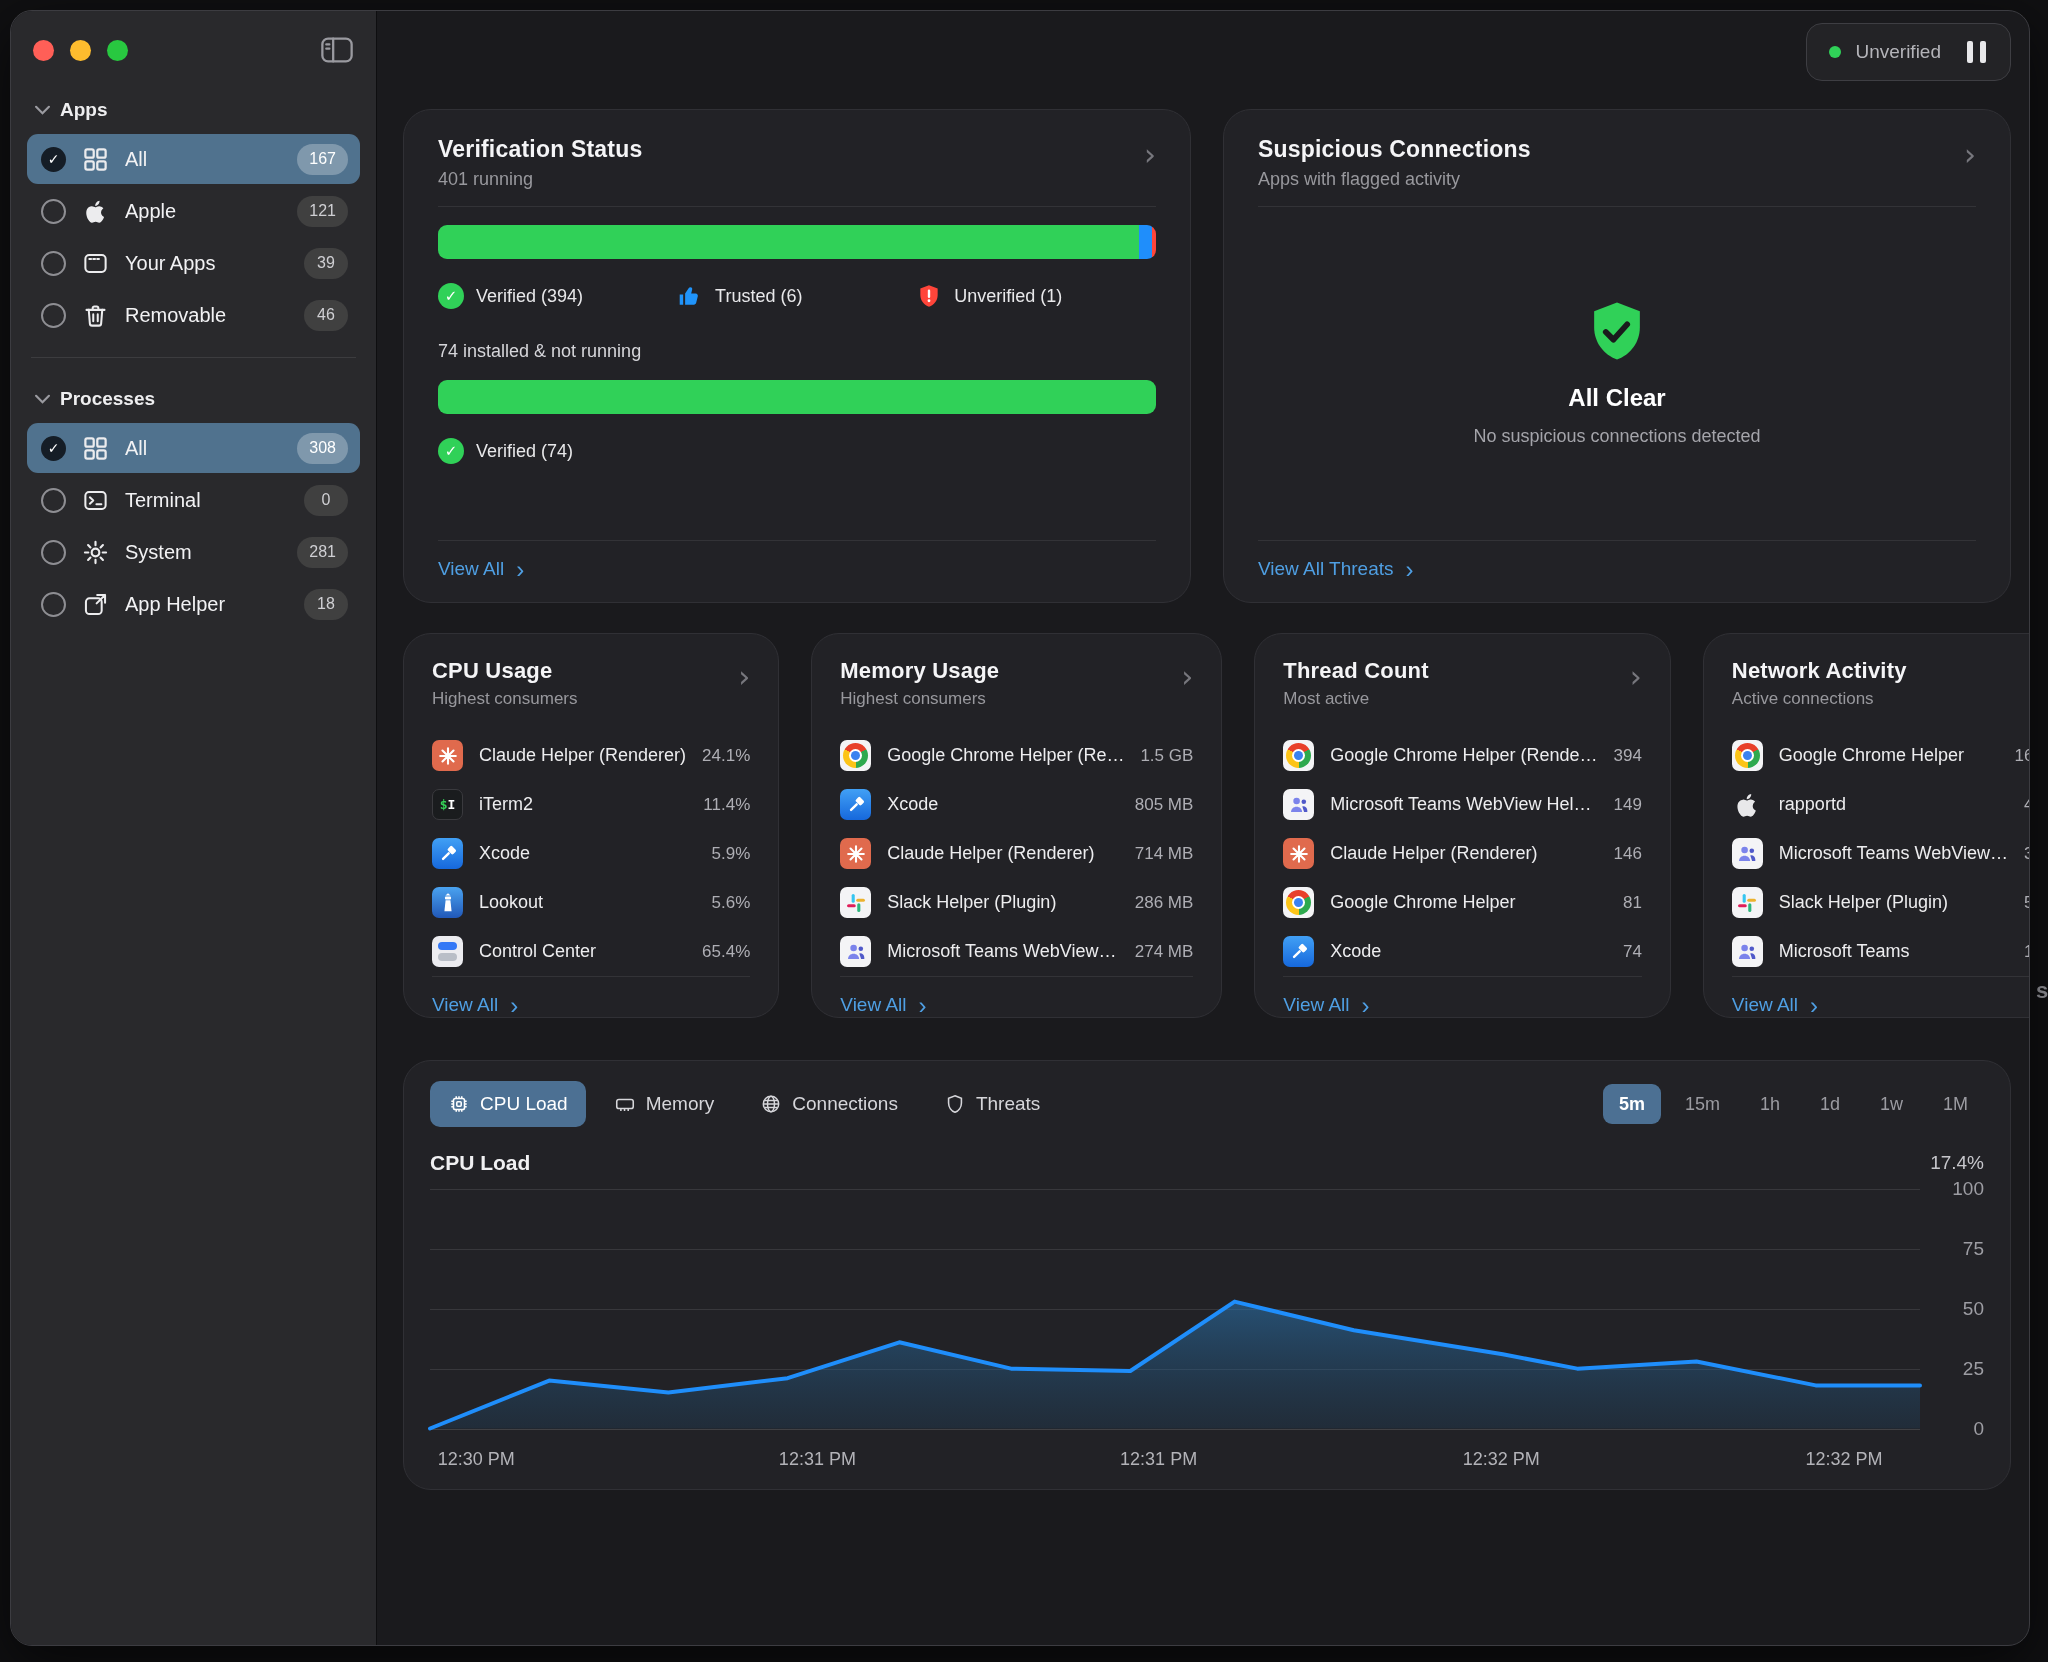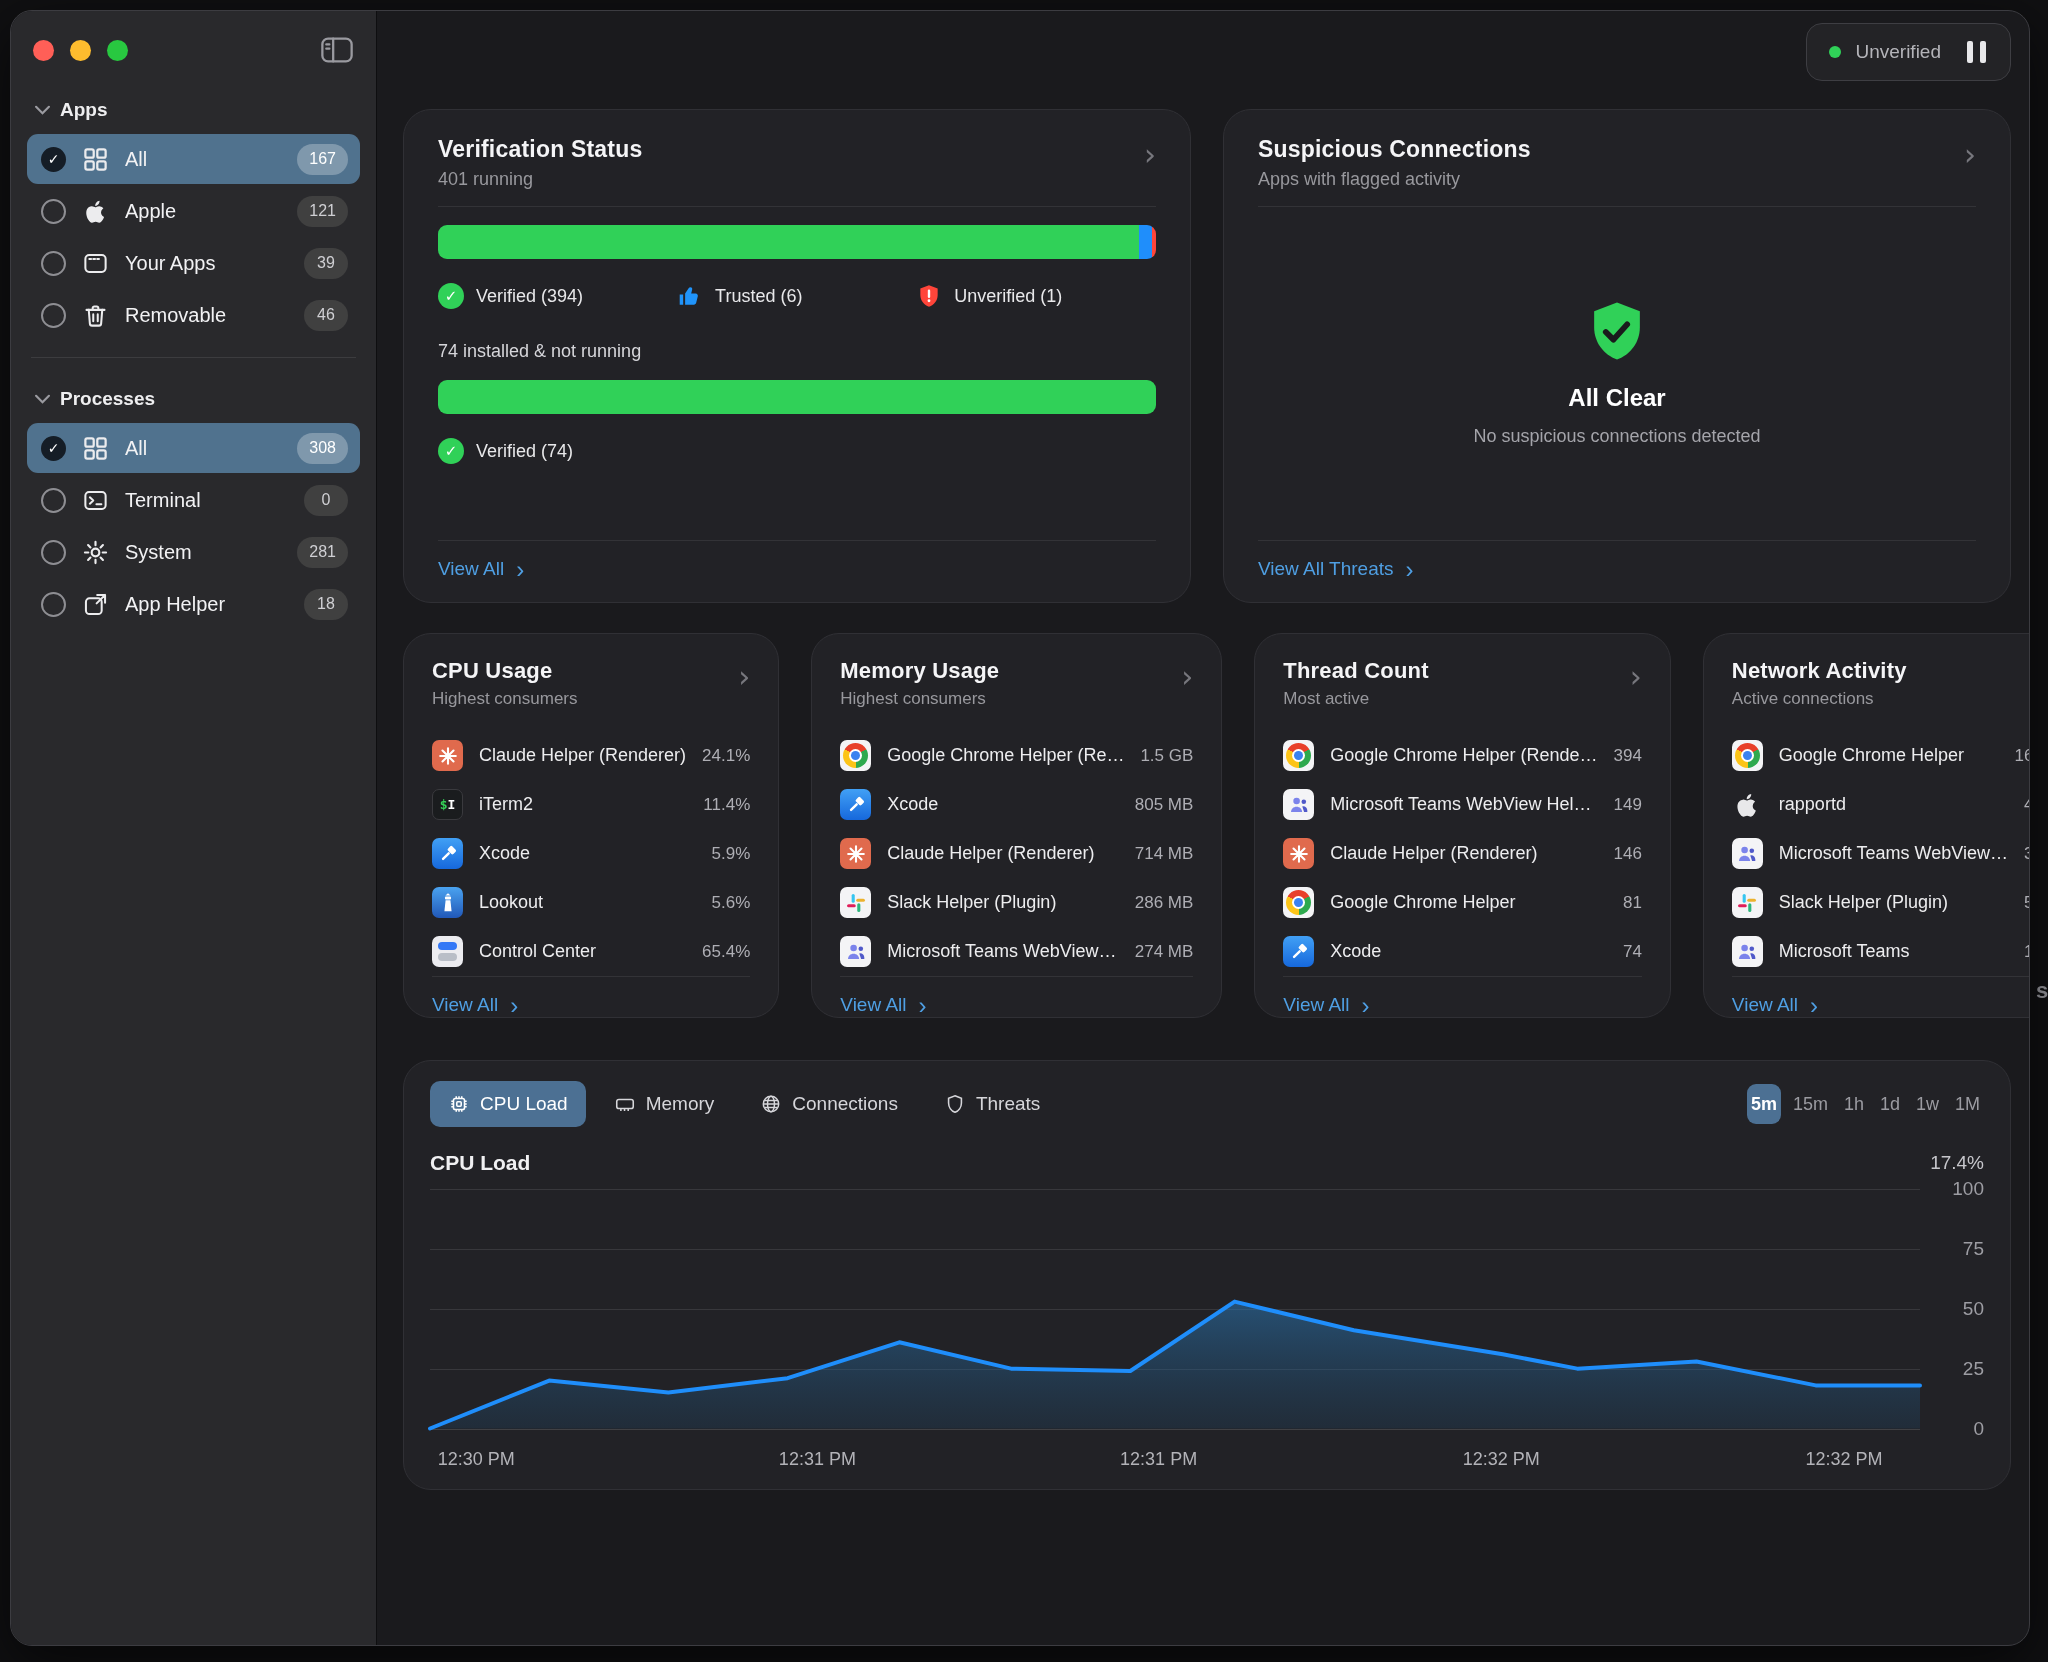--- a/index.html
+++ b/index.html
@@ -106,21 +106,21 @@
 
   
   .chart-card { margin-top:42px; height:430px; padding:20px 26px 16px; display:flex; flex-direction:column; }
   .chart-top { display:flex; align-items:center; }
   .tabs { display:flex; align-items:center; gap:10px; }
   .tab { display:flex; align-items:center; gap:10px; height:46px; padding:0 18px; border-radius:10px; color:#d6d6da; font-size:19px; cursor:pointer; }
   .tab.selected { background:#4c7093; color:#fff; }
   .tab .t-ic { width:22px; height:22px; }
   .tab .t-ic svg { width:100%; height:100%; }
   .ranges { margin-left:auto; display:flex; align-items:center; gap:8px; }
-  .range { height:40px; padding:0 4px; display:flex; align-items:center; border-radius:9px; color:#9b9ba1; font-size:18px; cursor:pointer; }
+  .range { height:40px; padding:0 16px; display:flex; align-items:center; border-radius:9px; color:#9b9ba1; font-size:18px; cursor:pointer; }
   .range.selected { background:#4c7093; color:#fff; font-weight:bold; }
   .chart-title { margin-top:24px; font-size:21px; font-weight:bold; color:#f0f0f2; }
   .plot-wrap { position:relative; margin-top:14px; height:250px; }
   .plot { position:absolute; left:0; top:0; bottom:0; right:64px; }
   .gridline { position:absolute; left:0; right:0; height:1px; background:rgba(255,255,255,.10); }
   .gridline.g0{top:0;} .gridline.g1{top:25%;} .gridline.g2{top:50%;} .gridline.g3{top:75%;} .gridline.g4{top:100%; background:rgba(255,255,255,.14);}
   .plot svg { position:absolute; inset:0; width:100%; height:100%; overflow:visible; }
   .ylabels { position:absolute; right:0; top:0; width:56px; height:100%; }
   .ylabels span { position:absolute; right:0; transform:translateY(-50%); font-size:19px; color:#9d9da3; text-align:right; }
   .ylabels .yt0{top:0;} .ylabels .yt1{top:25%;} .ylabels .yt2{top:50%;} .ylabels .yt3{top:75%;} .ylabels .yt4{top:100%;}

